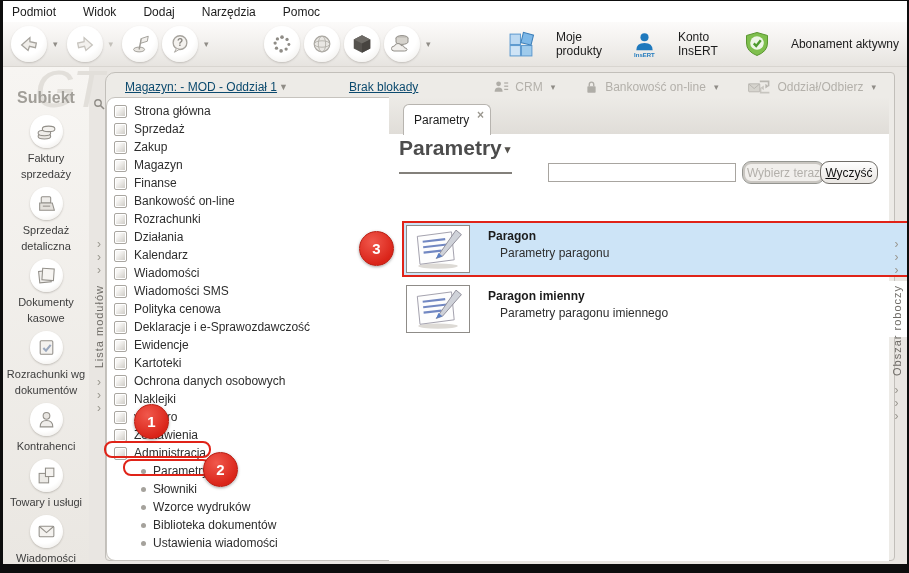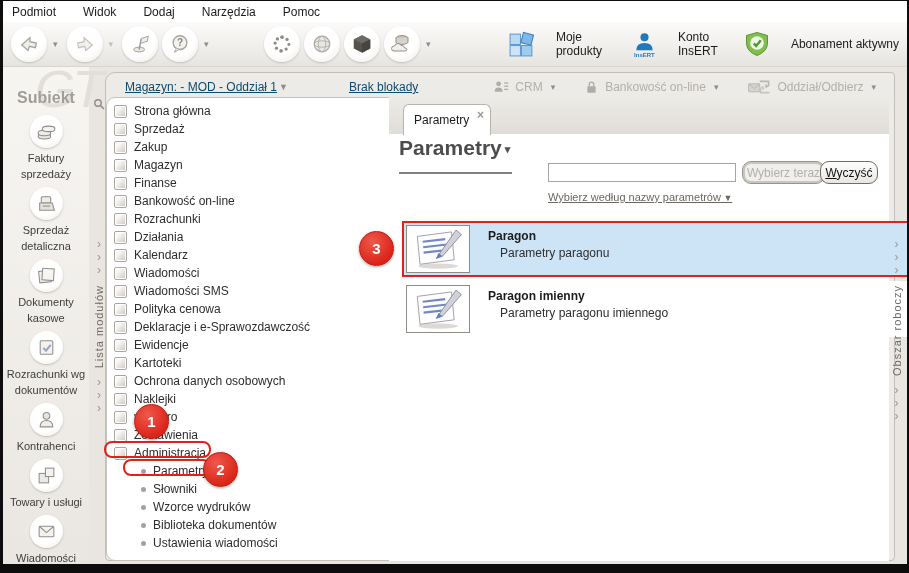--- a/index.html
+++ b/index.html
@@ -529,21 +529,20 @@
   <div class="workspace">
     <div class="tabstrip"></div>
     <div class="tab">
       <span class="tx">Parametry</span>
       <span class="close">×</span>
     </div>
     <div class="heading"><span>Parametry</span><span class="hcaret"> ▾</span></div>
     <input class="search-input" type="text" value="" style="">
     <button class="btn btn-choose">Wybierz teraz</button>
     <button class="btn btn-clear">Wyczyść</button>
-    <a class="filter-link"><span>Wybierz według nazwy parametrów</span><span class="hcaret"> ▼</span></a>
 
     <ul class="params">
 
         <li class="selected annotated">
           <span class="pg-icbox">
             <svg width="54" height="42" viewBox="0 0 60 46">
               <ellipse cx="30" cy="42" rx="22" ry="3" fill="#dddad5"></ellipse>
               <polygon points="7,9 45,4 48,35 10,40" fill="#fdfdfd" stroke="#9a97a5"></polygon>
               <line x1="13" y1="15" x2="38" y2="12" stroke="#7288c2" stroke-width="2.4"></line>
               <line x1="13.5" y1="21" x2="40" y2="18" stroke="#7288c2" stroke-width="2.4"></line>

